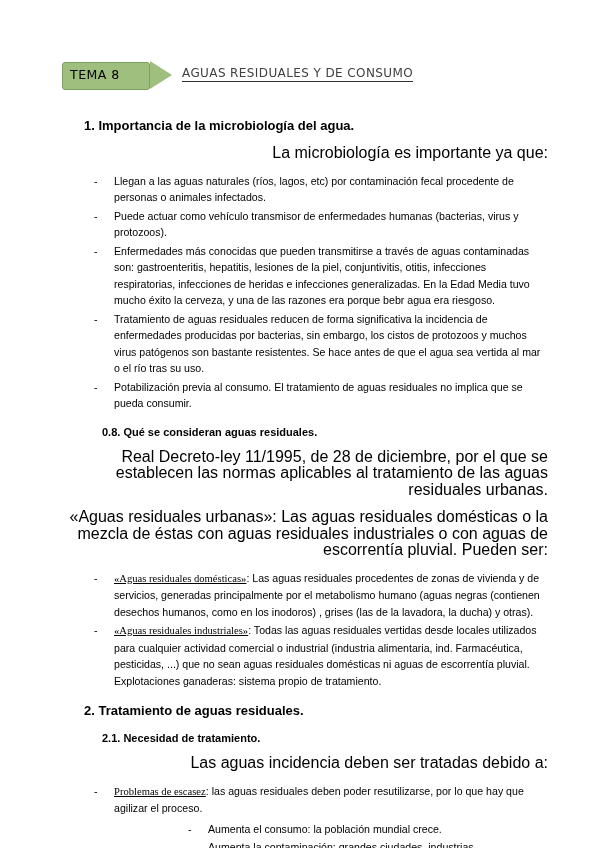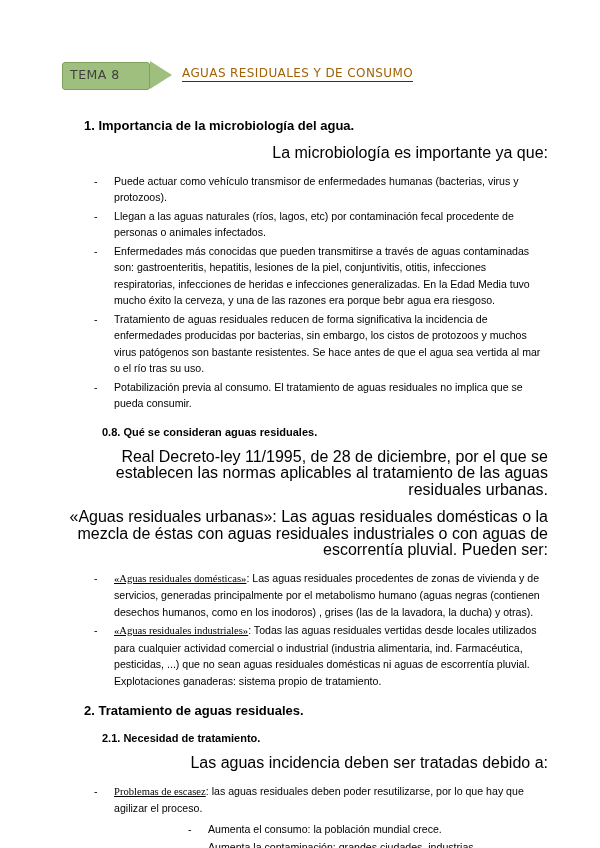--- a/index.html
+++ b/index.html
@@ -38,40 +38,40 @@
     border-radius: 3px 3px 3px 3px;
     -webkit-clip-path: polygon(0 0, 100% 0, 100% 100%, 0 100%);
   }
   .tema-badge .tema-text {
     position: absolute;
     left: 7px;
     top: 4px;
     font-family: "DejaVu Sans", sans-serif;
     font-size: 12.5px;
     letter-spacing: 0.5px;
-    color: #404040;
+    color: #000000;
   }
   .arrow {
     position: absolute;
     left: 88px;
     top: 3px;
     width: 0;
     height: 0;
     border-top: 14px solid transparent;
     border-bottom: 14px solid transparent;
     border-left: 22px solid #9fbf7f;
   }
   .header-title {
     position: absolute;
     left: 120px;
     top: 8px;
     font-family: "DejaVu Sans", sans-serif;
     font-size: 12px;
     letter-spacing: 0.4px;
-    color: #a16207;
+    color: #404040;
     border-bottom: 1px solid #333;
     padding-bottom: 1px;
   }
   
   .h1 {
     font-size: 13px;
     font-weight: bold;
     margin: 14px 0 12px 22px;
   }
   .h2 {
@@ -121,22 +121,22 @@
     </div>
     <div class="arrow"></div>
     <div class="header-title">AGUAS RESIDUALES Y DE CONSUMO</div>
   </div>
 
   <div class="h1">1.   Importancia de la microbiología del agua.</div>
 
   <p class="para">La microbiología es importante ya que:</p>
 
   <ul class="dash">
+    <li>Llegan a las aguas naturales (ríos, lagos, etc) por contaminación fecal procedente de personas o animales infectados.</li>
     <li>Puede actuar como vehículo transmisor de enfermedades humanas (bacterias, virus y protozoos).</li>
-    <li>Llegan a las aguas naturales (ríos, lagos, etc) por contaminación fecal procedente de personas o animales infectados.</li>
     <li>Enfermedades más conocidas que pueden transmitirse a través de aguas contaminadas son: gastroenteritis, hepatitis, lesiones de la piel, conjuntivitis, otitis, infecciones respiratorias, infecciones de heridas e infecciones generalizadas. En la Edad Media tuvo mucho éxito la cerveza, y una de las razones era porque bebr agua era riesgoso.</li>
     <li>Tratamiento de aguas residuales reducen de forma significativa la incidencia de enfermedades producidas por bacterias, sin embargo, los cistos de protozoos y muchos virus patógenos son bastante resistentes. Se hace antes de que el agua sea vertida al mar o el río tras su uso.</li>
     <li>Potabilización previa al consumo. El tratamiento de aguas residuales no implica que se pueda consumir.</li>
   </ul>
 
   <div class="h2">0.8. Qué se consideran aguas residuales.</div>
 
   <p class="para">Real Decreto-ley 11/1995, de 28 de diciembre, por el que se establecen las normas aplicables al tratamiento de las aguas residuales urbanas.</p>
 
   <p class="para">«Aguas residuales urbanas»: Las aguas residuales domésticas o la mezcla de éstas con aguas residuales industriales o con aguas de escorrentía pluvial. Pueden ser:</p>

